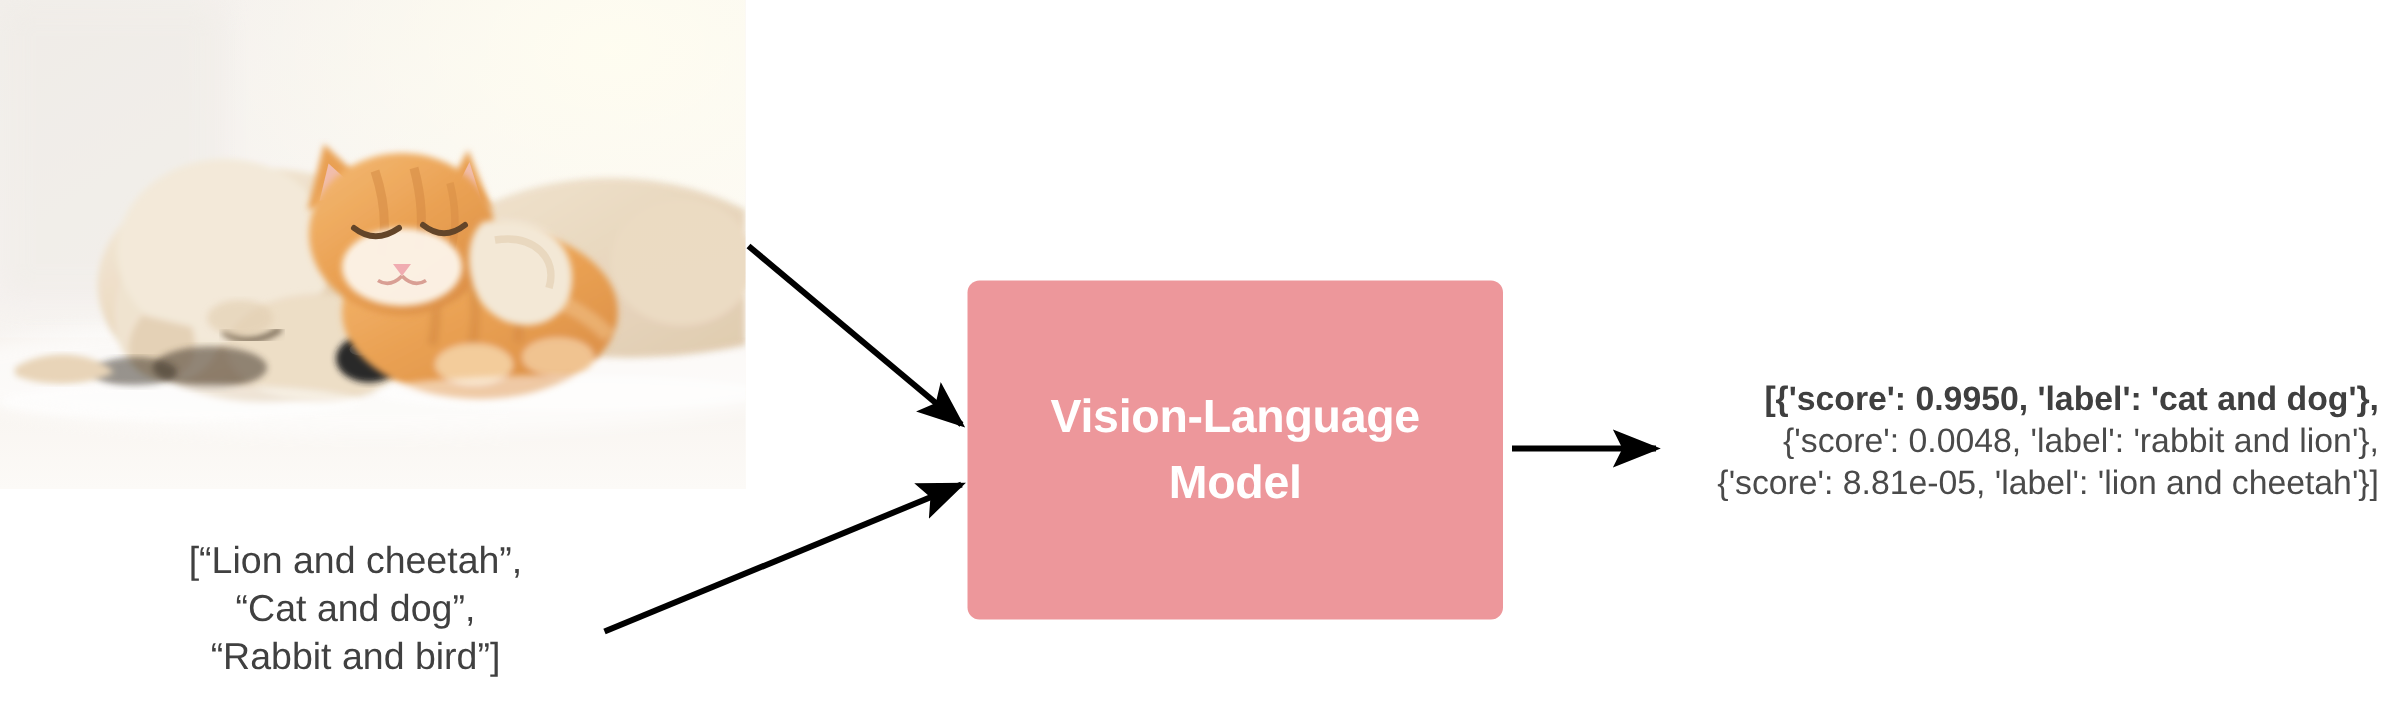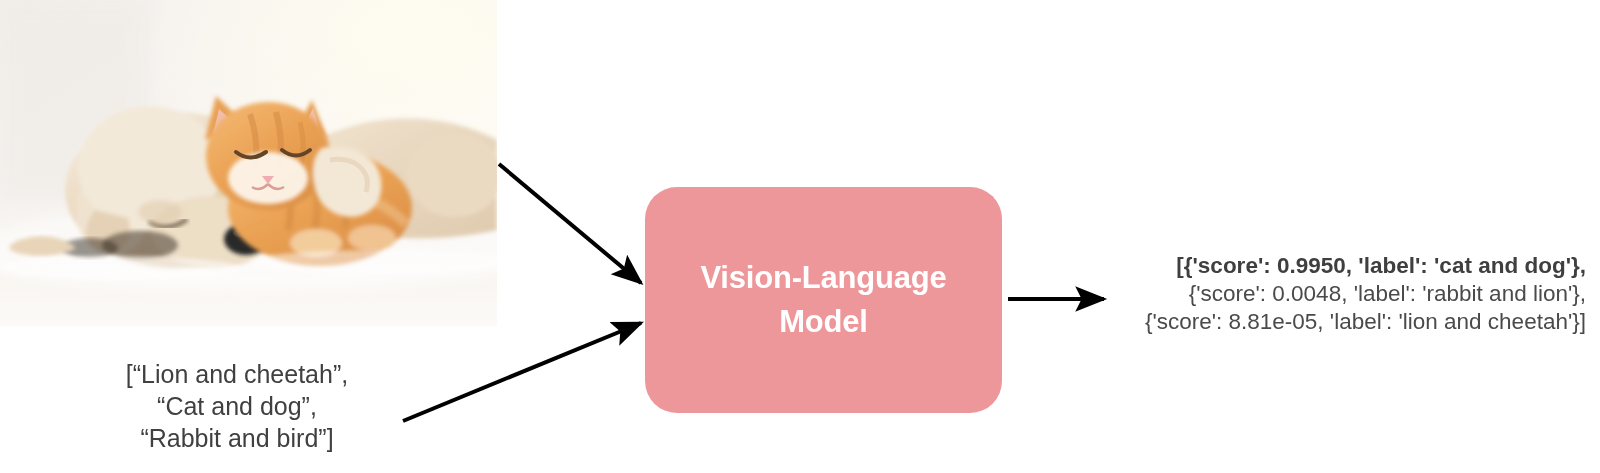--- a/index.html
+++ b/index.html
@@ -40,21 +40,21 @@
   }
 
   
   #model-box {
     position: absolute;
     left: 645px;
     top: 187px;
     width: 357px;
     height: 226px;
     background: #ed979b;
-    border-radius: 32px;
+    border-radius: 8px;
     display: flex;
     align-items: center;
     justify-content: center;
   }
   #model-box-label {
     color: #ffffff;
     font-size: 31px;
     font-weight: bold;
     line-height: 1.42;
     text-align: center;

